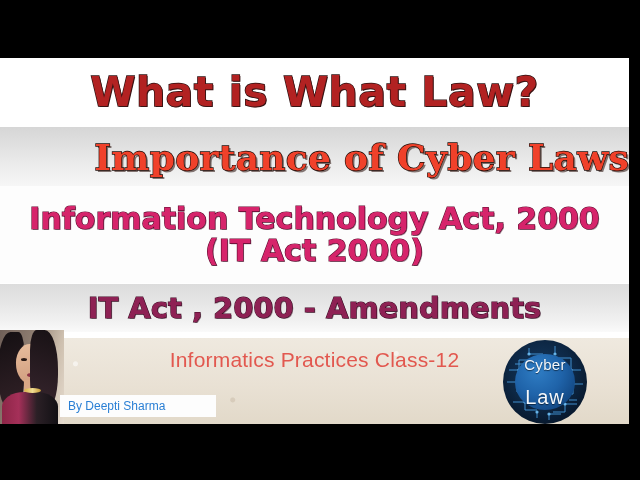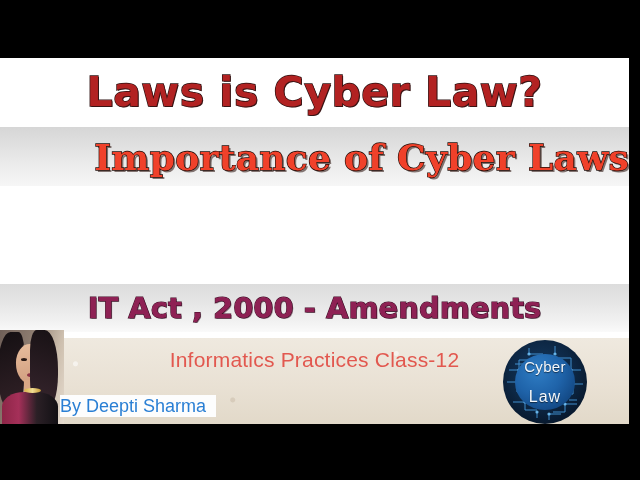--- a/index.html
+++ b/index.html
@@ -118,21 +118,21 @@
   .ph-gold{position:absolute;left:24px;top:58px;width:17px;height:5px;border-radius:50%;
     background:linear-gradient(90deg,#d9b24a,#f1dd93,#c79b34);}
 
   
   .byline{
     position:absolute;left:60px;top:337px;width:156px;height:22px;
     background:#fdfdfd;display:flex;align-items:center;
   }
   .byline span{
     font-family:"Liberation Sans",sans-serif;
-    font-size:18px;color:#2a7fd4;white-space:nowrap;
+    font-size:12px;color:#2a7fd4;padding-left:8px;white-space:nowrap;
   }
 
   
   .logo{
     position:absolute;left:503px;top:282px;width:84px;height:84px;
   }
   .logo-outer{
     position:absolute;inset:0;border-radius:50%;overflow:hidden;
     background:radial-gradient(circle at 46% 40%,#143a63 0%,#0d2744 48%,#07172b 78%,#04101f 100%);
   }
@@ -142,43 +142,47 @@
     background:radial-gradient(circle at 38% 30%,#2f7dc4 0%,#1f63a9 45%,#144b88 75%,#0e3b6d 100%);
     display:flex;flex-direction:column;align-items:center;justify-content:center;
     line-height:1.0;
     gap:15px;
   }
   .logo-inner span{
     font-family:"Liberation Sans",sans-serif;
     color:#f4f8fc;font-size:15px;font-weight:400;letter-spacing:.3px;
     text-shadow:0 1px 1px rgba(0,0,0,.55);
   }
-  .logo-inner span.l2{font-size:16px;letter-spacing:1px;}
+  .logo-inner span.l2{font-size:20px;letter-spacing:1px;}
 </style>
 </head>
 <body>
 
 <div id="slide">
 
   <div style="position:absolute;left:0;top:0;width:640px;height:58px;background:#000;"></div>
 
   <div style="position:absolute;left:0;top:424px;width:640px;height:56px;background:#000;"></div>
 
   <div style="position:absolute;left:629px;top:0;width:11px;height:480px;background:#000;"></div>
 
   <div id="frame">
 
     <div class="band1">
-      <div class="t1">Laws is Cyber Law?</div>
+      <div class="t1">What is What Law?</div>
     </div>
 
     <div class="band2">
       <div class="t2">Importance of Cyber Laws</div>
     </div>
 
+    <div class="band3">
+      <div class="t3">Information Technology Act, 2000</div>
+      <div class="t3">(IT Act 2000)</div>
+    </div>
 
     <div class="band4">
       <div class="t4">IT Act , 2000 - Amendments</div>
     </div>
 
     <div class="band5">
       <div class="t5">Informatics Practices Class-12</div>
     </div>
 
     <div class="photo">

